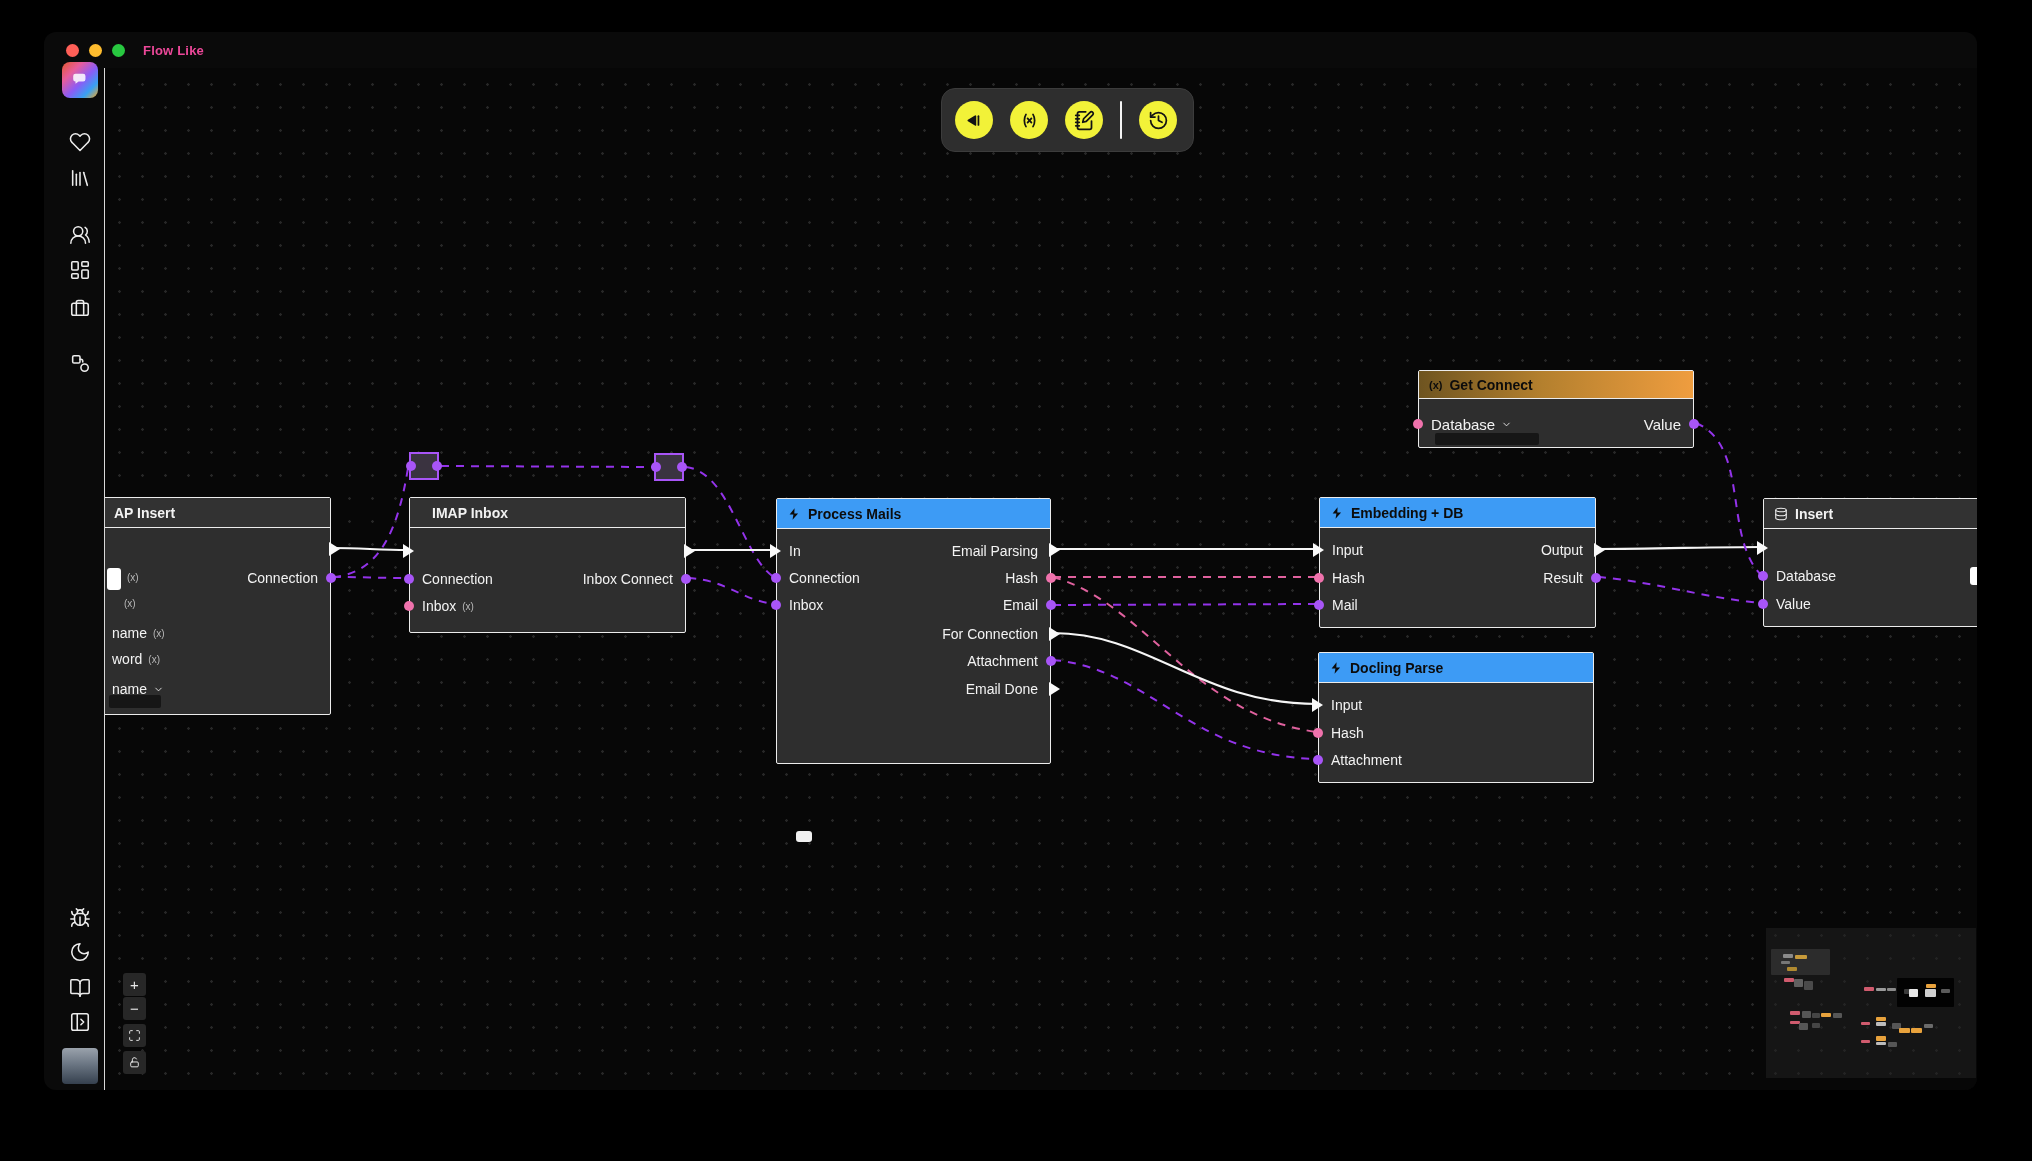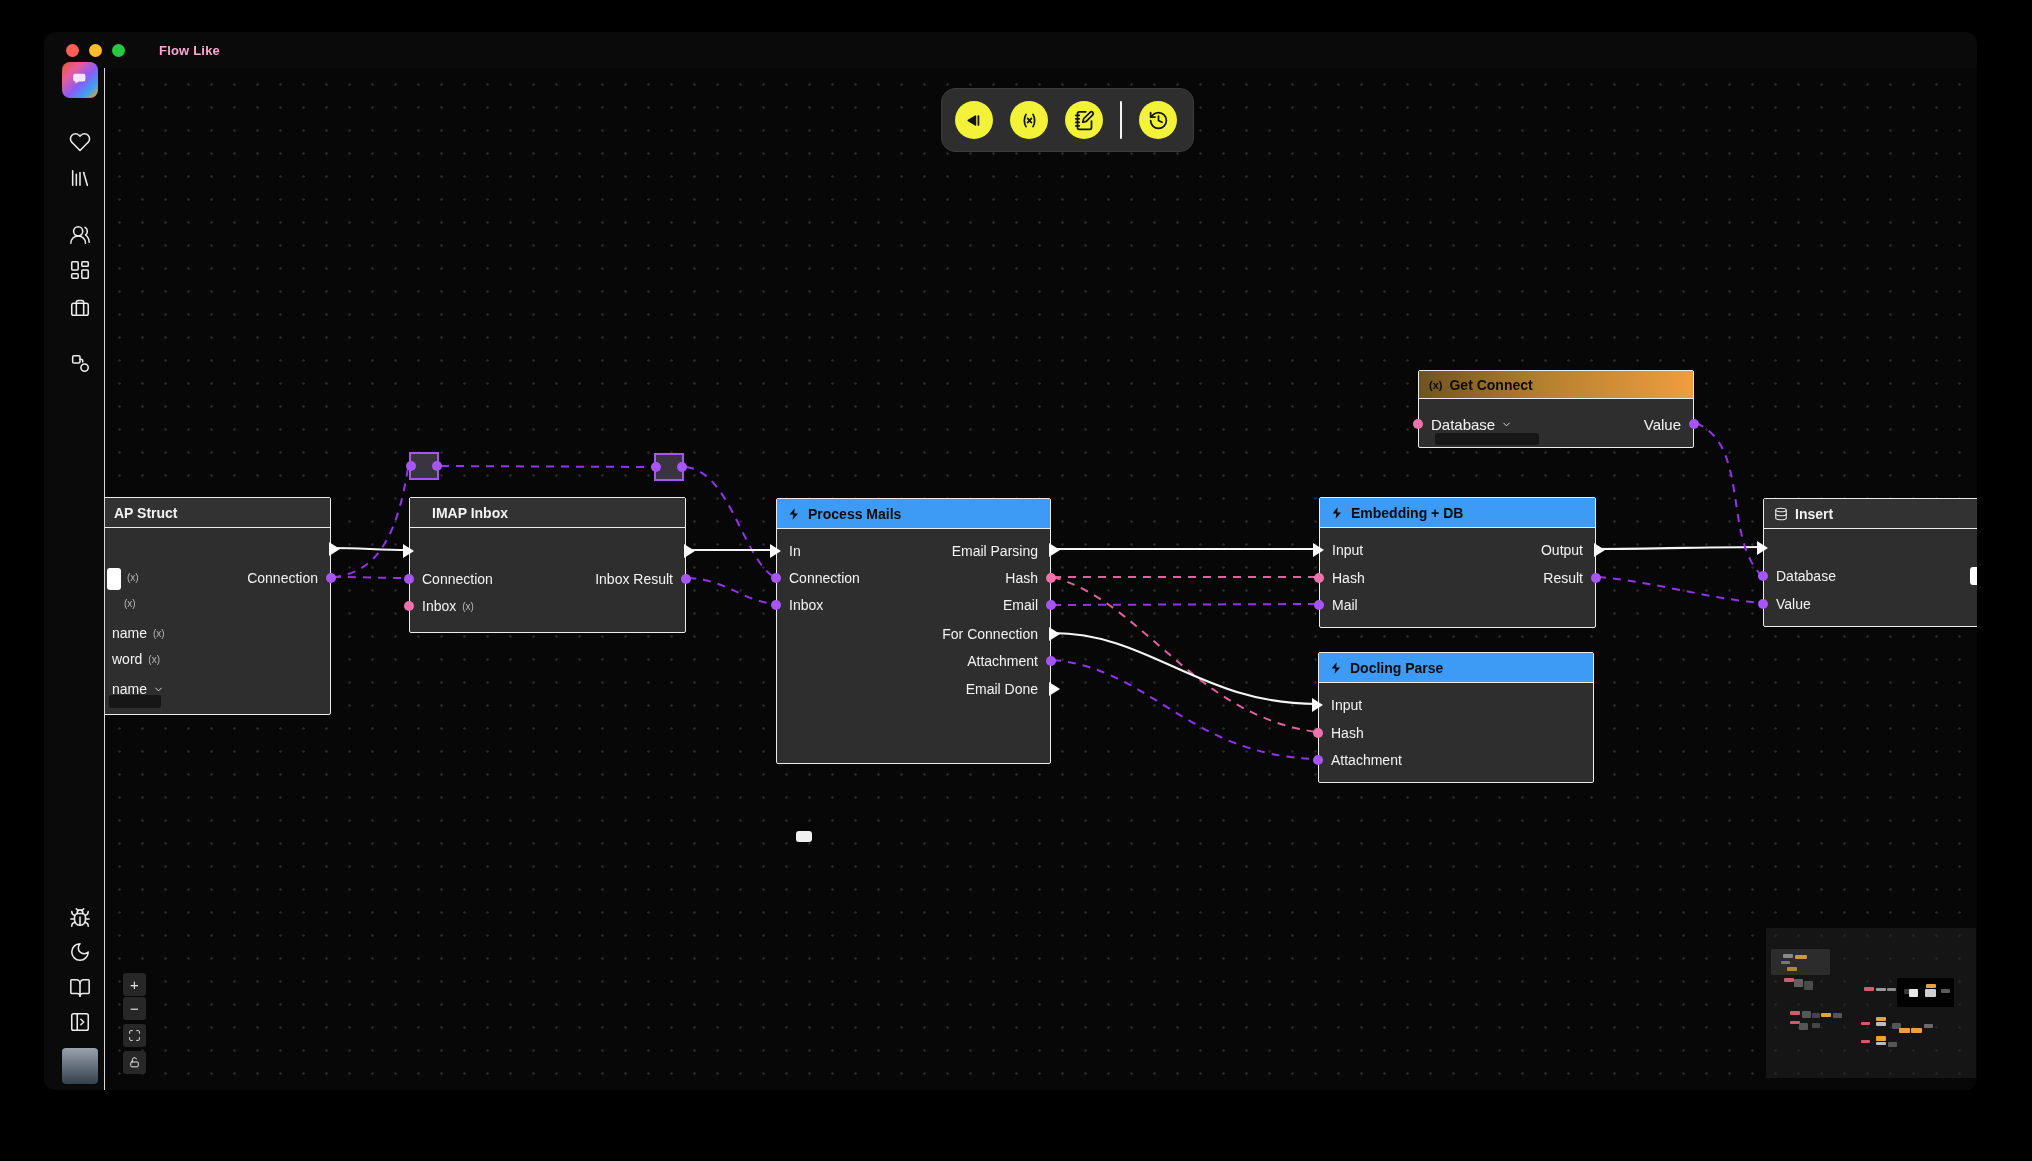--- a/index.html
+++ b/index.html
@@ -5,21 +5,21 @@
   *{margin:0;padding:0;box-sizing:border-box}
   html,body{width:2032px;height:1161px;background:#000;overflow:hidden;
     font-family:"Liberation Sans",sans-serif;-webkit-font-smoothing:antialiased}
   .window{position:absolute;left:44px;top:32px;width:1933px;height:1058px;
     background:#0a0a0a;border-radius:12px;overflow:hidden}
   
   .titlebar{position:absolute;left:0;top:0;width:100%;height:36px;display:flex;
     align-items:center;padding-left:22px;gap:10px;z-index:30}
   .tl{width:13px;height:13px;border-radius:50%}
   .tl.red{background:#ff5f57}.tl.yel{background:#febc2e}.tl.grn{background:#28c840}
-  .wtitle{margin-left:24px;font-size:13px;font-weight:700;color:#f9a8d4;letter-spacing:.2px}
+  .wtitle{margin-left:8px;font-size:13px;font-weight:700;color:#ec4899;letter-spacing:.2px}
   
   .sidebar{position:absolute;left:0;top:0;width:60px;height:100%;z-index:20}
   .sico{position:absolute;left:25px;width:22px;height:22px;color:#ececec;cursor:pointer}
   .sico svg{width:22px;height:22px;stroke:currentColor;fill:none;stroke-width:1.7;
     stroke-linecap:round;stroke-linejoin:round}
   .applogo{position:absolute;left:18px;top:30px;width:36px;height:36px;border-radius:8px;
     background:linear-gradient(135deg,#e4572e 0%,#e85d9b 28%,#8b5cf6 55%,#38a1f3 78%,#f5a623 100%);
     display:flex;align-items:center;justify-content:center}
   .avatar{position:absolute;left:18px;top:1016px;width:36px;height:36px;border-radius:4px;
     background:linear-gradient(180deg,#9aa2ac 0%,#6b7683 45%,#35404e 100%)}
@@ -233,21 +233,21 @@
       <div class="dot purple dl"></div>
       <div class="dot purple dr"></div>
     </div>
     <div class="reroute" style="left:549px;top:385px">
       <div class="dot purple dl"></div>
       <div class="dot purple dr"></div>
     </div>
 
     <div class="node" style="left:-28px;top:429px;width:254px;height:218px">
       <div class="ntitle">
-        <span style="padding-left:26px">AP Struct</span>
+        <span style="padding-left:26px">AP Insert</span>
       </div>
       <div class="pin execr" style="top:44px">
           <div class="exec"></div>
         </div>
       <div class="row" style="top:66px">
           <span class="sp"></span>
         <span class="lbl">Connection</span>
         </div>
       <div class="pin dot purple pinr" style="top:75px"></div>
       <div class="selbox" style="left:29px;top:70px;width:14px;height:22px"></div>
@@ -282,21 +282,21 @@
       </div>
       <div class="pin execl" style="top:46px">
           <div class="exec"></div>
         </div>
       <div class="pin execr" style="top:46px">
           <div class="exec"></div>
         </div>
       <div class="row" style="top:67px">
         <span class="lbl">Connection</span>
         <span class="sp"></span>
-        <span class="lbl">Inbox Result</span>
+        <span class="lbl">Inbox Connect</span>
       </div>
       <div class="pin dot purple pinl" style="top:76px"></div>
       <div class="pin dot purple pinr" style="top:76px"></div>
       <div class="row" style="top:94px">
           <span class="lbl">
         <span>Inbox</span>
         <span class="badge">(x)</span>
           </span>
         </div>
       <div class="pin dot pink pinl" style="top:103px"></div>

